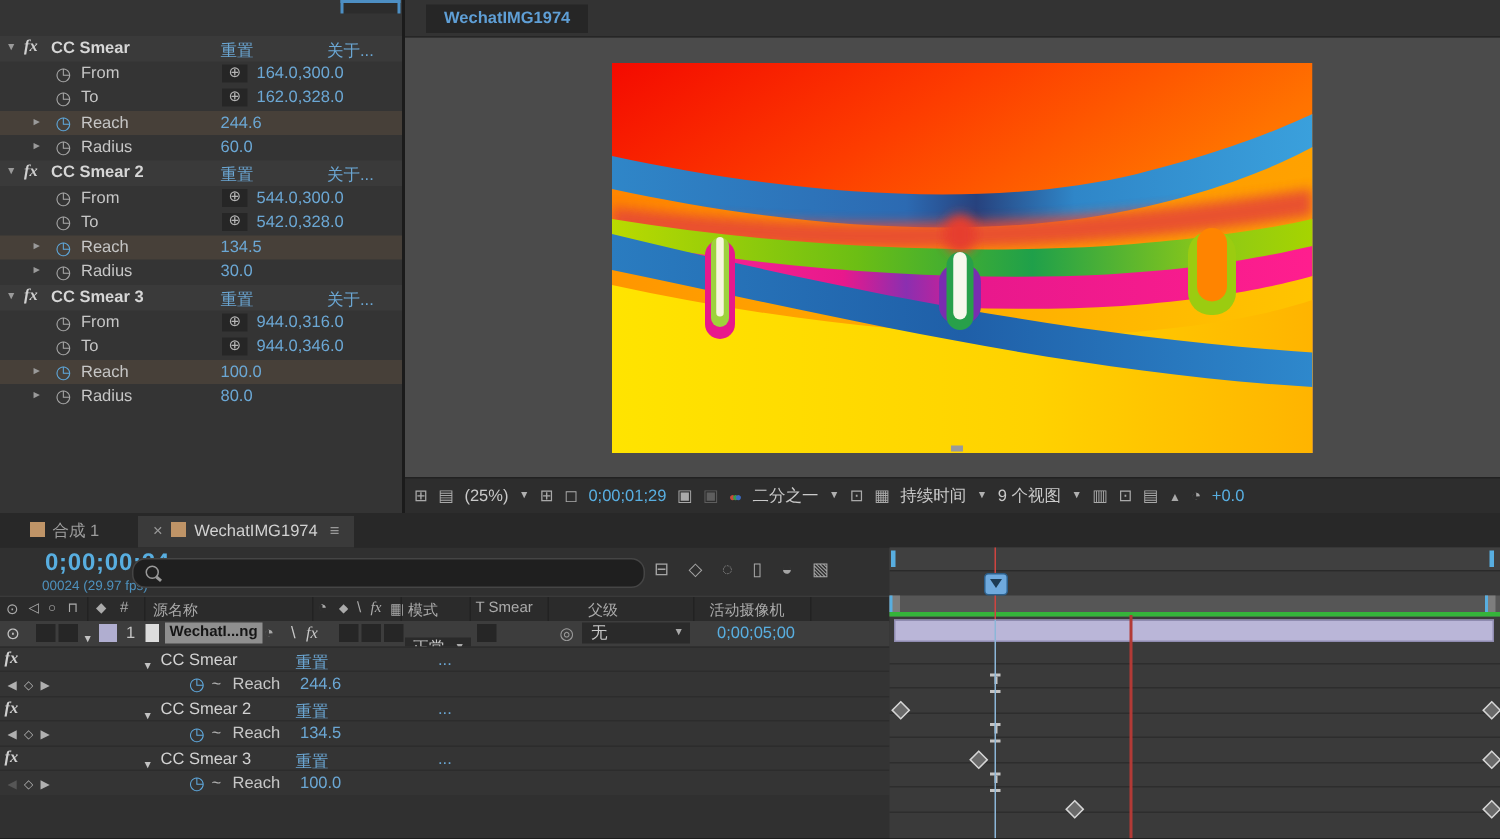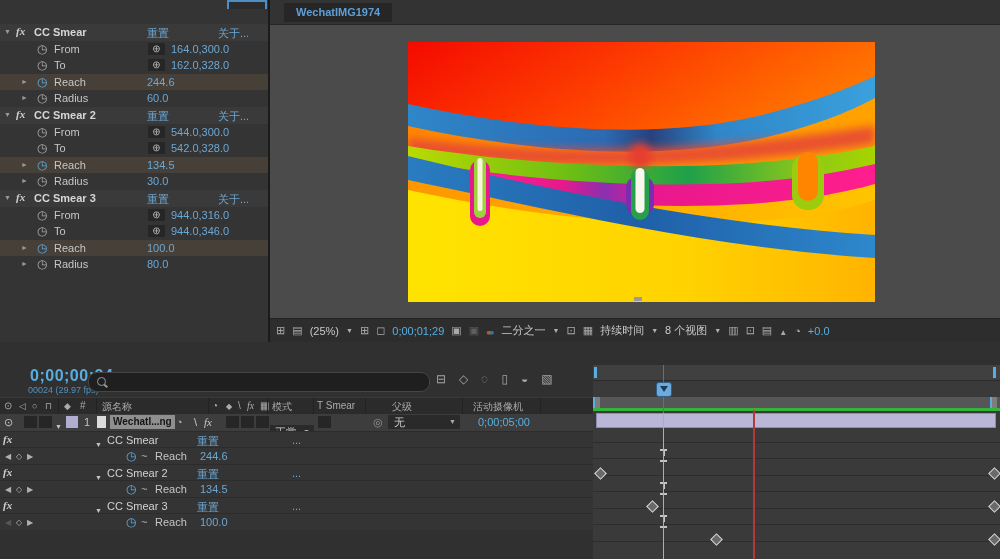--- a/index.html
+++ b/index.html
@@ -320,32 +320,40 @@
       <span class="tc">0;00;01;29</span>
       <span class="ic g-cam"></span>
       <span class="ic g-cam2"></span>
       <span class="rgbdots"><span style="color:#c94a3a">●</span><span style="color:#3a9a4a;margin-left:-3px">●</span><span style="color:#3a6ac0;margin-left:-3px">●</span></span>
       <span class="tx">二分之一</span>
       <span class="dd">▼</span>
       <span class="ic g-roi"></span>
       <span class="ic g-chk"></span>
       <span class="tx">持续时间</span>
       <span class="dd">▼</span>
-      <span class="tx">8 个视图</span>
+      <span class="tx">9 个视图</span>
       <span class="dd">▼</span>
       <span class="ic g-view"></span>
       <span class="ic g-pin"></span>
       <span class="ic g-chart"></span>
       <span class="ic g-net"></span>
       <span class="ic g-exprst"></span>
       <span class="tc">+0.0</span>
     </div>
   </div>
 
   <div id="tl" class="abs">
+    <div id="tl-tabs" class="abs">
+      <div id="ttab1" class="ttab">
+        <span class="compicon"></span><span>合成 1</span>
+      </div>
+      <div id="ttab2" class="ttab">
+        <span class="closex">×</span><span class="compicon"></span><span>WechatIMG1974</span><span class="menubtn">≡</span>
+      </div>
+    </div>
 
     <div id="tl-timebar" class="abs">
       <span id="cur-time" class="abs">0;00;00;24</span>
       <span id="frame-info" class="abs">00024 (29.97 fps)</span>
       <div id="searchbox" class="abs">
         <span class="magic"></span>
       </div>
       <div id="tb-icons" class="abs">
         <span class="g-flow2"></span>
         <span class="g-cube"></span>

